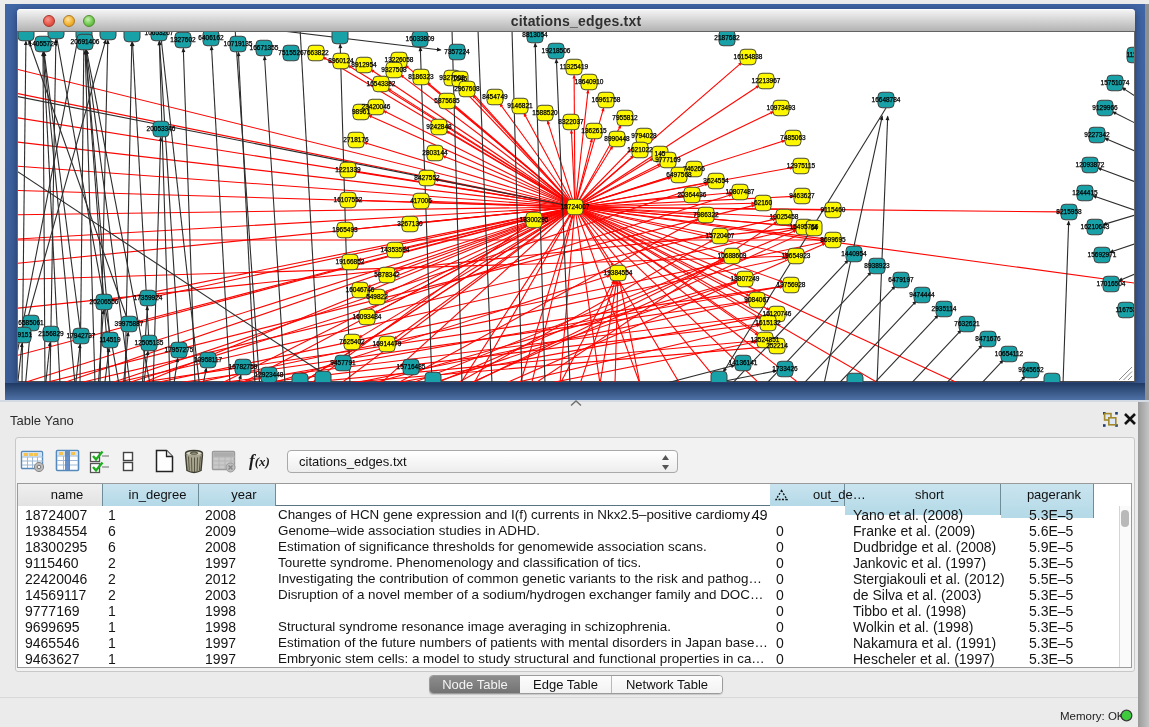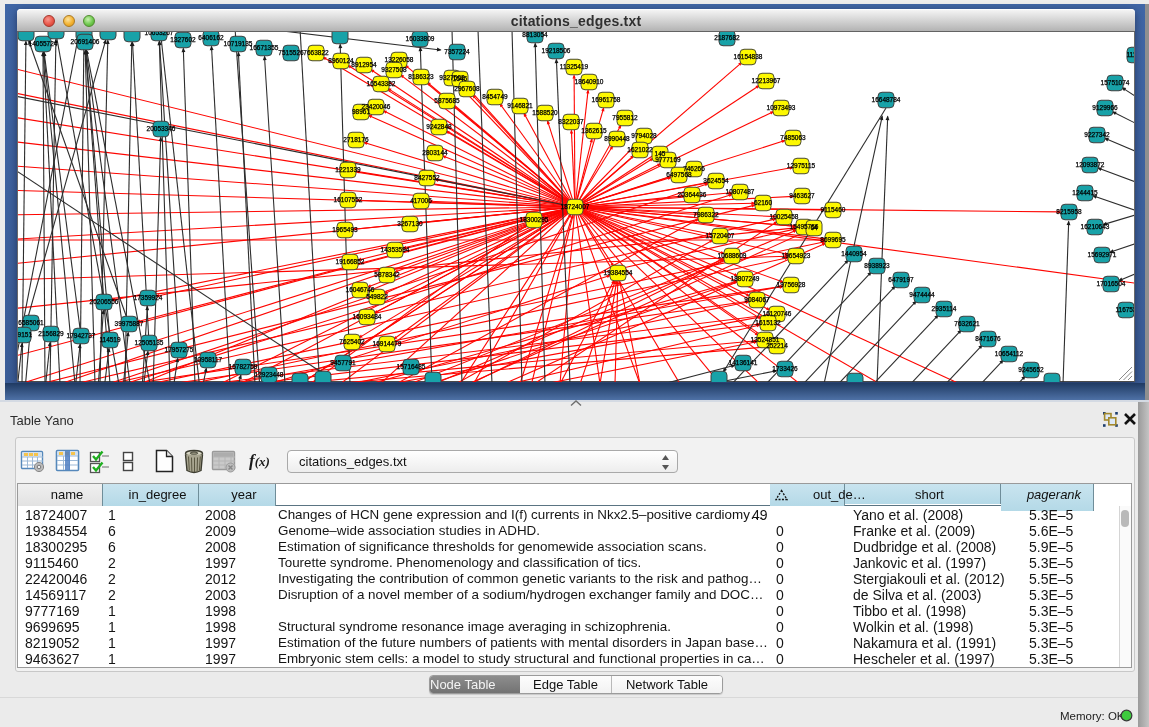--- a/index.html
+++ b/index.html
@@ -805,22 +805,22 @@
       <path d="M5.5 16 L9 11 H2 Z" fill="#555"></path>
   </svg>
 </div>
 
 <div class="abs" style="left:17px;top:483px;width:1115px;height:185px;background:#fff;border:1px solid #9a9a9a;">
   <div class="abs" style="left:0;top:0;width:1076px;height:22px;border-bottom:1px solid #5a7482;color:#111;">
     <div style="position:absolute;left:0px;top:0;width:85px;height:22px;background:linear-gradient(#f0f0f0,#e2e2e2);border-right:1px solid #6f8d99;text-align:center;box-sizing:border-box;line-height:22px;font-size:13px;padding-left:14px;">name</div>
       <div style="position:absolute;left:85px;top:0;width:96px;height:22px;background:linear-gradient(#c9e4ef,#b4d9e7);border-right:1px solid #6f8d99;text-align:center;box-sizing:border-box;line-height:22px;font-size:13px;padding-left:14px;">in_degree</div>
       <div style="position:absolute;left:181px;top:0;width:77px;height:22px;background:linear-gradient(#c9e4ef,#b4d9e7);border-right:1px solid #6f8d99;text-align:center;box-sizing:border-box;line-height:22px;font-size:13px;padding-left:14px;">year</div>
       <div style="position:absolute;left:752px;top:0;width:75px;height:22px;background:linear-gradient(#c9e4ef,#b4d9e7);border-right:1px solid #6f8d99;text-align:center;box-sizing:border-box;line-height:22px;font-size:13px;padding-left:14px;"></div>
-      <div style="position:absolute;left:827px;top:0;width:156px;height:20px;background:linear-gradient(#c9e4ef,#b4d9e7);border-right:1px solid #6f8d99;text-align:center;box-sizing:border-box;line-height:22px;font-size:13px;padding-left:14px;">short</div>
-      <div style="position:absolute;left:983px;top:0;width:93px;height:27px;background:linear-gradient(#c9e4ef,#b4d9e7);border-right:1px solid #6f8d99;text-align:center;box-sizing:border-box;line-height:22px;font-size:13px;padding-left:14px;font-style:italic;">pagerank</div>
+      <div style="position:absolute;left:827px;top:0;width:156px;height:31px;background:linear-gradient(#c9e4ef,#b4d9e7);border-right:1px solid #6f8d99;text-align:center;box-sizing:border-box;line-height:22px;font-size:13px;padding-left:14px;">short</div>
+      <div style="position:absolute;left:983px;top:0;width:93px;height:34px;background:linear-gradient(#c9e4ef,#b4d9e7);border-right:1px solid #6f8d99;text-align:center;box-sizing:border-box;line-height:22px;font-size:13px;padding-left:14px;">pagerank</div>
       <svg style="position:absolute;left:757px;top:5px;" width="13" height="12" viewBox="0 0 13 12">
         <path d="M6.5 1.5 L12 10.5 H1 Z" fill="none" stroke="#111" stroke-width="1.3" stroke-dasharray="2 1.4"></path>
       </svg>
       <div style="position:absolute;left:771px;top:0;font-size:13px;line-height:22px;margin-left:24px;">out_de…</div>
   </div>
   <div class="abs" style="left:0;top:23px;width:1101px;height:160px;overflow:hidden;font-size:14px;color:#141414;">
     <div style="position:absolute;left:0;top:0px;width:1101px;height:16px;">
         <div style="position:absolute;left:7px;top:0;width:76px;overflow:hidden;white-space:nowrap;">18724007</div>
         <div style="position:absolute;left:90px;top:0;width:60px;overflow:hidden;white-space:nowrap;">1</div>
         <div style="position:absolute;left:187px;top:0;width:60px;overflow:hidden;white-space:nowrap;">2008</div>
@@ -885,21 +885,21 @@
 <div style="position:absolute;left:0;top:112px;width:1101px;height:16px;">
         <div style="position:absolute;left:7px;top:0;width:76px;overflow:hidden;white-space:nowrap;">9699695</div>
         <div style="position:absolute;left:90px;top:0;width:60px;overflow:hidden;white-space:nowrap;">1</div>
         <div style="position:absolute;left:187px;top:0;width:60px;overflow:hidden;white-space:nowrap;">1998</div>
         <div style="position:absolute;left:260px;top:0;width:490px;overflow:hidden;white-space:nowrap;text-overflow:ellipsis;font-size:13.4px;">Structural syndrome resonance image averaging in schizophrenia.</div>
         <div style="position:absolute;left:758px;top:0;width:55px;overflow:hidden;white-space:nowrap;">0</div>
         <div style="position:absolute;left:835px;top:0;width:176px;overflow:hidden;white-space:nowrap;">Wolkin et al. (1998)</div>
         <div style="position:absolute;left:1011px;top:0;width:70px;overflow:hidden;white-space:nowrap;">5.3E–5</div>
       </div>
 <div style="position:absolute;left:0;top:128px;width:1101px;height:16px;">
-        <div style="position:absolute;left:7px;top:0;width:76px;overflow:hidden;white-space:nowrap;">8219052</div>
+        <div style="position:absolute;left:7px;top:0;width:76px;overflow:hidden;white-space:nowrap;">9465546</div>
         <div style="position:absolute;left:90px;top:0;width:60px;overflow:hidden;white-space:nowrap;">1</div>
         <div style="position:absolute;left:187px;top:0;width:60px;overflow:hidden;white-space:nowrap;">1997</div>
         <div style="position:absolute;left:260px;top:0;width:490px;overflow:hidden;white-space:nowrap;text-overflow:ellipsis;font-size:13.4px;">Estimation of the future numbers of patients with mental disorders in Japan based on trends</div>
         <div style="position:absolute;left:758px;top:0;width:55px;overflow:hidden;white-space:nowrap;">0</div>
         <div style="position:absolute;left:835px;top:0;width:176px;overflow:hidden;white-space:nowrap;">Nakamura et al. (1991)</div>
         <div style="position:absolute;left:1011px;top:0;width:70px;overflow:hidden;white-space:nowrap;">5.3E–5</div>
       </div>
 <div style="position:absolute;left:0;top:144px;width:1101px;height:16px;">
         <div style="position:absolute;left:7px;top:0;width:76px;overflow:hidden;white-space:nowrap;">9463627</div>
         <div style="position:absolute;left:90px;top:0;width:60px;overflow:hidden;white-space:nowrap;">1</div>
@@ -909,21 +909,21 @@
         <div style="position:absolute;left:835px;top:0;width:176px;overflow:hidden;white-space:nowrap;">Hescheler et al. (1997)</div>
         <div style="position:absolute;left:1011px;top:0;width:70px;overflow:hidden;white-space:nowrap;">5.3E–5</div>
       </div>
   </div>
 
   <div class="abs" style="left:1101px;top:22px;width:12px;height:161px;background:#fafafa;border-left:1px solid #d5d5d5;"></div>
   <div class="abs" style="left:1103px;top:26px;width:8px;height:17px;background:#b9b9b9;border-radius:4px;"></div>
 </div>
 
 <div class="abs" style="left:429px;top:675px;width:294px;height:19px;border:1px solid #9b9b9b;border-radius:4px;background:#fff;box-shadow:0 1px 1px rgba(0,0,0,0.15);font-size:13px;">
-  <div class="abs" style="left:0;top:0;width:90px;height:17px;background:linear-gradient(#8d8d8d,#737373);border-radius:3px 0 0 3px;color:#f4f4f4;text-align:left;line-height:17px;">Node Table</div>
+  <div class="abs" style="left:0;top:0;width:90px;height:17px;background:linear-gradient(#8d8d8d,#737373);border-radius:3px 0 0 3px;color:#f4f4f4;text-align:center;line-height:17px;">Node Table</div>
   <div class="abs" style="left:90px;top:0;width:91px;height:17px;background:linear-gradient(#fdfdfd,#f2f2f2);color:#111;text-align:center;line-height:17px;">Edge Table</div>
   <div class="abs" style="left:181px;top:0;width:111px;height:17px;background:linear-gradient(#fdfdfd,#f2f2f2);border-left:1px solid #b9b9b9;border-radius:0 3px 3px 0;color:#111;text-align:center;line-height:17px;">Network Table</div>
 </div>
 
 <div class="abs" style="left:0;top:697px;width:1138px;height:1px;background:#d8d8d8;"></div>
 <div class="abs" style="left:1060px;top:710px;font-size:11.5px;color:#1c1c1c;">Memory: OK</div>
 <svg class="abs" style="left:1120px;top:709px;" width="14" height="14" viewBox="0 0 15 15">
     <circle cx="7" cy="7" r="5.7" fill="#3ecb3e" stroke="#3a3a3a" stroke-width="1.3"></circle>
   </svg>
 

